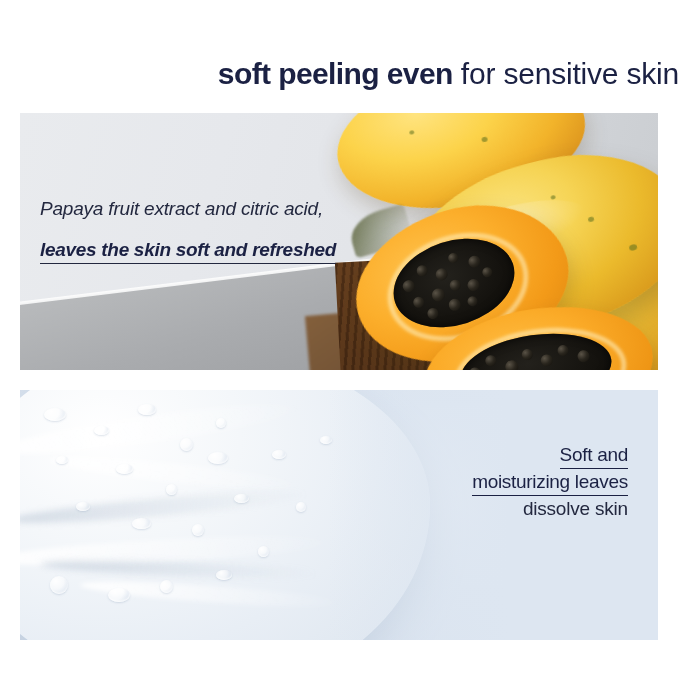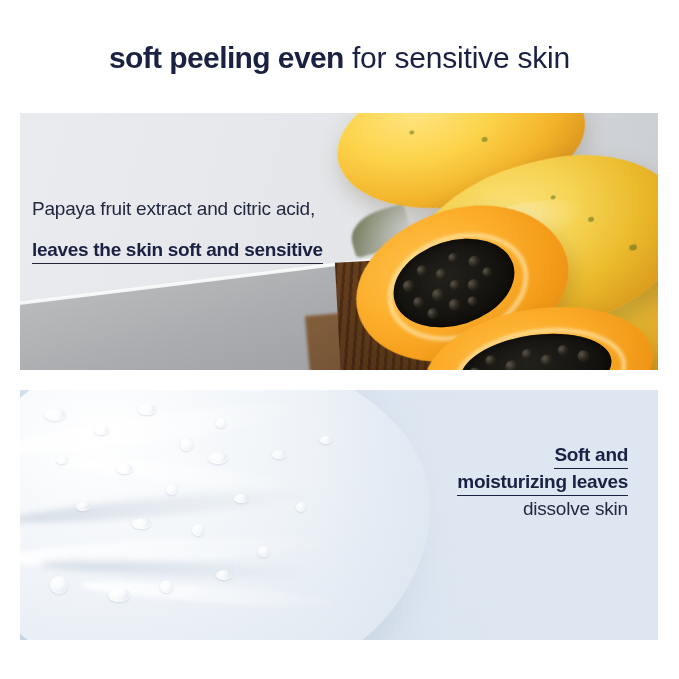--- a/index.html
+++ b/index.html
@@ -19,23 +19,23 @@
     position: relative;
     width: 679px;
     height: 679px;
     background: #ffffff;
   }
 
   
   .headline {
     position: absolute;
     left: 0;
-    top: 42px;
+    top: 58px;
     width: 679px;
-    text-align: center;
+    text-align: right;
     color: #1b2143;
     white-space: nowrap;
     line-height: 1.05;
   }
   .headline .hl-strong {
     font-weight: 700;
     font-size: 30px;
     letter-spacing: -0.6px;
   }
   .headline .hl-light {
@@ -213,24 +213,25 @@
     width: 60px; height: 40px;
     background: linear-gradient(120deg, rgba(60,70,20,.75), rgba(120,130,50,0));
     border-radius: 60% 10% 40% 10%;
     transform: rotate(-16deg);
     filter: blur(1px);
   }
 
   
   .papaya-copy {
     position: absolute;
-    left: 12px;
+    left: 20px;
     top: 85px;
     width: 360px;
     color: #23283f;
+    font-style: italic;
   }
   .papaya-copy .line1 {
     font-size: 19px;
     font-weight: 400;
     letter-spacing: -0.2px;
     margin: 0 0 18px 0;
     white-space: nowrap;
   }
   .papaya-copy .line2 {
     font-size: 19px;
@@ -309,21 +310,21 @@
     position: absolute;
     right: 30px;
     top: 52px;
     width: 300px;
     text-align: right;
     color: #23283f;
   }
   .gel-copy .g1,
   .gel-copy .g2 {
     font-size: 19px;
-    font-weight: 700;
+    font-weight: 400;
     letter-spacing: -0.3px;
     line-height: 1.32;
     color: #1b2143;
     display: block;
   }
   .gel-copy .g1 span,
   .gel-copy .g2 span {
     display: inline-block;
     border-bottom: 1.6px solid #1b2143;
     padding-bottom: 1px;
@@ -405,21 +406,21 @@
       <span class="seed" style="left:54%;top:30%;width:12px;height:12px;"></span>
       <span class="seed" style="left:66%;top:20%;width:11px;height:11px;"></span>
       <span class="seed" style="left:78%;top:32%;width:12px;height:12px;"></span>
 
       <span class="seed" style="left:64%;top:56%;width:11px;height:11px;"></span>
 
     </div>
 
     <div class="papaya-copy">
       <p class="line1">Papaya fruit extract and citric acid,</p>
-      <p class="line3">leaves the skin soft and sensitive</p>
+      <p class="line3">leaves the skin soft and refreshed</p>
     </div>
   </div>
 
   <div class="panel-gel">
 
     <div class="gel-bg"></div>
     <div class="gel-blob"></div>
 
     <div class="gel-streak" style="left:-20px;top:26px;width:300px;height:26px;transform:rotate(-8deg);"></div>
     <div class="gel-streak" style="left:30px;top:74px;width:250px;height:18px;transform:rotate(6deg);"></div>

